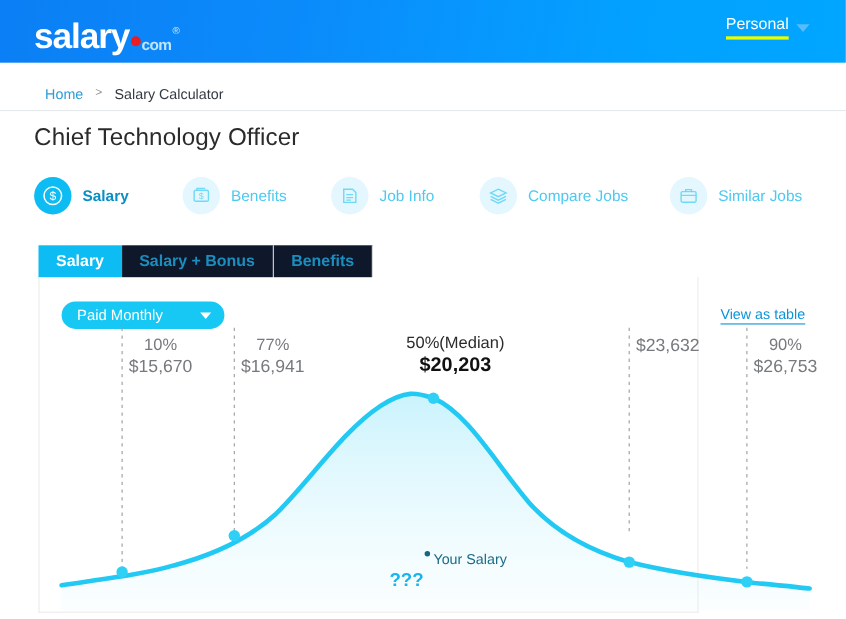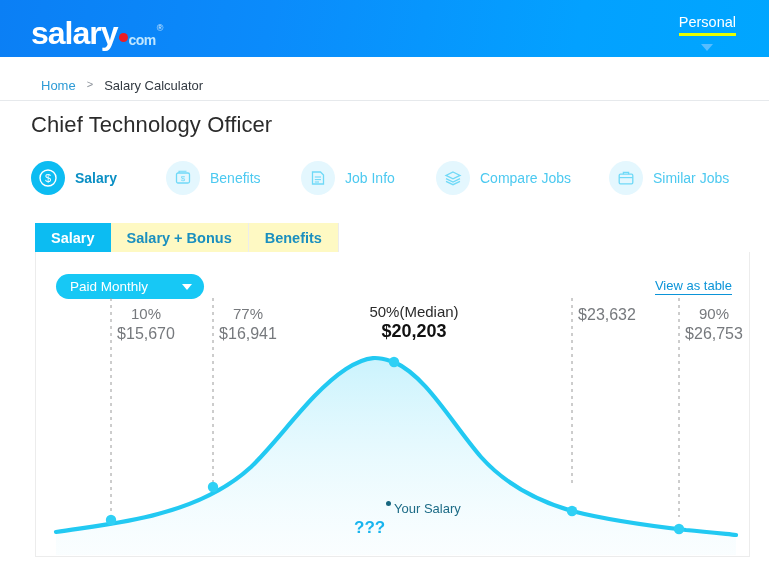--- a/index.html
+++ b/index.html
@@ -30,21 +30,21 @@
   }
   .logo .com {
     color:#bfe6ff; font-size:14px; font-weight:700; letter-spacing:-0.5px;
     vertical-align: -1px;
   }
   .logo .reg {
     color:#cfeaff; font-size:9px; vertical-align: 13px; font-weight:400;
     margin-left:1px;
   }
   .nav-personal {
-    position:absolute; right:33px; top:13px; display:flex; align-items:center; gap:7px;flex-direction:column;
+    position:absolute; right:33px; top:13px; display:flex; align-items:center; gap:7px;
   }
   .nav-personal .label {
     color:#ffffff; font-size:14.5px; line-height:18px;
     border-bottom:3px solid #e8ff00; padding-bottom:2px;
   }
   .caret-down {
     width:0;height:0;border-left:6px solid transparent;border-right:6px solid transparent;
     border-top:7px solid #57bdff; margin-top:1px;
   }
 
@@ -76,30 +76,30 @@
     width:34px;height:34px;border-radius:50%;
     display:flex;align-items:center;justify-content:center;
     background:#e4f7fe;
   }
   .icon-item.active .icon-circle { background:#0cbcf2; }
   .icon-label { font-size:14px; color:#4cc9f0; white-space:nowrap; }
   .icon-item.active .icon-label { color:#0a8fc4; font-weight:700; }
 
   
   .card {
-    position:absolute; left:35px; top:252px; width:715px; height:305px;
+    position:absolute; left:35px; top:252px; width:600px; height:305px;
     background:#fff; border:1px solid #ececec; border-top:none;
   }
   .tabs {
     position:absolute; left:35px; top:223px; width:715px; height:30px;
     display:flex; align-items:stretch;
   }
   .tab {
     padding:0 16px; display:flex; align-items:center; justify-content:center;
-    font-size:14.5px; color:#1a8fbf; font-weight:700; background:#fef9c3;
+    font-size:14.5px; color:#1a8fbf; font-weight:700; background:#0f172a;
     border-right:1px solid #ececec;
   }
   .tab.active { background:#0cbcf2; color:#fff; border-right:none; }
 
   
   .chart-area { position:absolute; left:0; top:0; width:713px; height:303px; }
   .dropdown {
     position:absolute; left:20px; top:22px;
     width:148px; height:25px; border-radius:13px;
     background:#17c8f5;

